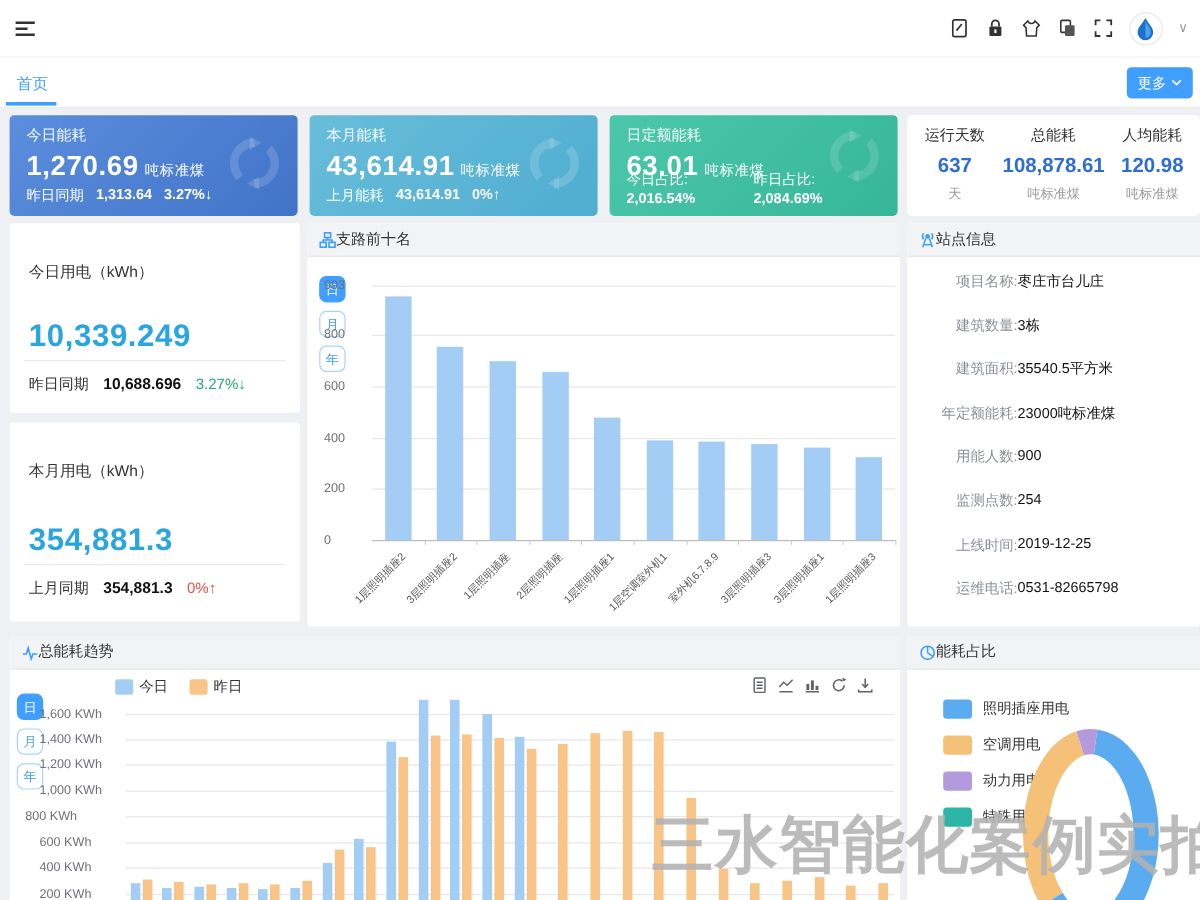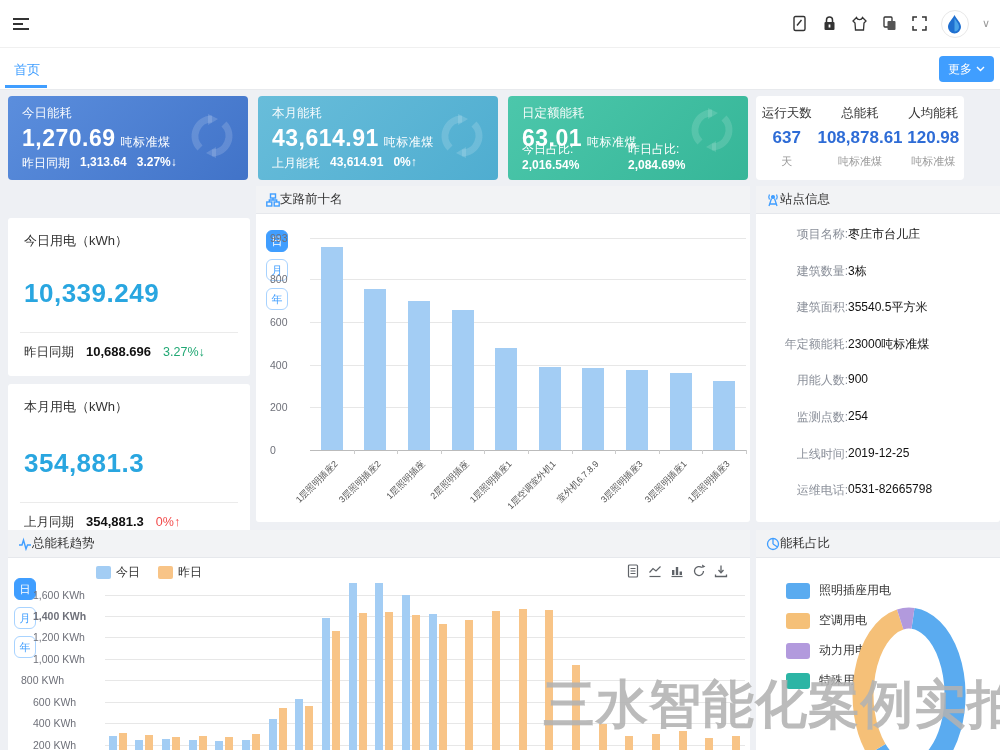--- a/index.html
+++ b/index.html
@@ -34,35 +34,35 @@
   .kpi .v  { font-size:23px; font-weight:bold; margin-top:3px; letter-spacing:.5px; }
   .kpi .u  { font-size:12px; font-weight:normal; margin-left:5px; }
   .kpi .sub { position:absolute; left:14px; right:14px; bottom:8px; font-size:12px;
               display:flex; gap:10px; }
   .kpi .sub .spread { display:flex; justify-content:space-between; width:100%; }
   .kpi .recycle { position:absolute; right:10px; top:14px; opacity:.55; }
   #kpi1 { left:8px;  width:240px; background:linear-gradient(135deg,#5b8edd,#4173c8); }
   #kpi2 { left:258px; width:240px; background:linear-gradient(135deg,#68bdda,#4fadd0); }
   #kpi3 { left:508px; width:240px; background:linear-gradient(135deg,#4cc7ab,#36b698); }
 
-  .stats-card { position:absolute; left:756px; top:96px; width:208px; height:84px;
+  .stats-card { position:absolute; left:756px; top:96px; width:244px; height:84px;
                 background:#fff; border-radius:4px; display:flex; }
   .stat-col { flex:1; text-align:center; padding-top:9px; }
   .stat-col .l { font-size:12.5px; color:#333; }
   .stat-col .v { font-size:17px; font-weight:bold; color:#2e6cd6; margin-top:6px; }
   .stat-col .u { font-size:11px; color:#999; margin-top:6px; }
 
   
   .panel { position:absolute; background:#fff; border-radius:3px; }
   .panel-hd { height:28px; background:#f2f3f5; border-bottom:1px solid #e6e8ec;
               display:flex; align-items:center; gap:0; padding:0 10px;
               font-size:12.5px; color:#333; }
 
   
-  .usage { padding:14px 16px;margin-top:32px; }
+  .usage { padding:32px 16px; }
   .usage .t { font-size:13px; color:#333; }
   .usage .v { font-size:26px; font-weight:bold; color:#29a6e0; letter-spacing:.5px; }
   .usage .divider { position:absolute; left:12px; right:12px; height:1px; background:#ebebeb; }
   .usage .sub { position:absolute; left:16px; font-size:12.5px; display:flex; gap:12px; align-items:baseline; }
   .usage .sub b { color:#111; font-size:13px; }
   .pct-green { color:#21a874; font-size:12.5px; }
   .pct-red   { color:#f24b4b; font-size:12.5px; }
 
   
   .pbtn { position:absolute; width:22px; height:22px; border-radius:6px; font-size:11px;
@@ -423,21 +423,21 @@
       <div class="ytick" style="left: 25px; width: 66px; top: 187.144px;">400 KWh</div>
       <div class="gridline" style="left: 97px; width: 640px; top: 171.716px;"></div>
       <div class="ytick" style="left: 25px; width: 66px; top: 165.716px;">600 KWh</div>
       <div class="gridline" style="left: 97px; width: 640px; top: 150.288px;"></div>
       <div class="ytick" style="left: 13px; width: 66px; top: 144.288px;">800 KWh</div>
       <div class="gridline" style="left: 97px; width: 640px; top: 128.86px;"></div>
       <div class="ytick" style="left: 25px; width: 66px; top: 122.86px;">1,000 KWh</div>
       <div class="gridline" style="left: 97px; width: 640px; top: 107.432px;"></div>
       <div class="ytick" style="left: 25px; width: 66px; top: 101.432px;">1,200 KWh</div>
       <div class="gridline" style="left: 97px; width: 640px; top: 86.004px;"></div>
-      <div class="ytick" style="left: 25px; width: 66px; top: 80.004px; font-weight: bold;">1,400 KWh</div>
+      <div class="ytick" style="left: 25px; width: 66px; top: 80.004px;">1,400 KWh</div>
       <div class="gridline" style="left: 97px; width: 640px; top: 64.576px;"></div>
       <div class="ytick" style="left: 25px; width: 66px; top: 58.576px;">1,600 KWh</div>
       <div style="position: absolute; left: 97px; top: 53px; width: 640px; height: 183px; overflow: hidden;">
         <div class="bar" style="left: 3.5px; width: 8px; height: 29.9992px; background: rgb(163, 205, 244); position: absolute; bottom: 0px;"></div>
         <div class="bar" style="left: 30.1667px; width: 8px; height: 26.2493px; background: rgb(163, 205, 244); position: absolute; bottom: 0px;"></div>
         <div class="bar" style="left: 56.8333px; width: 8px; height: 27.3207px; background: rgb(163, 205, 244); position: absolute; bottom: 0px;"></div>
         <div class="bar" style="left: 83.5px; width: 8px; height: 26.2493px; background: rgb(163, 205, 244); position: absolute; bottom: 0px;"></div>
         <div class="bar" style="left: 110.167px; width: 8px; height: 25.1779px; background: rgb(163, 205, 244); position: absolute; bottom: 0px;"></div>
         <div class="bar" style="left: 136.833px; width: 8px; height: 26.2493px; background: rgb(163, 205, 244); position: absolute; bottom: 0px;"></div>
         <div class="bar" style="left: 163.5px; width: 8px; height: 47.1416px; background: rgb(163, 205, 244); position: absolute; bottom: 0px;"></div>

